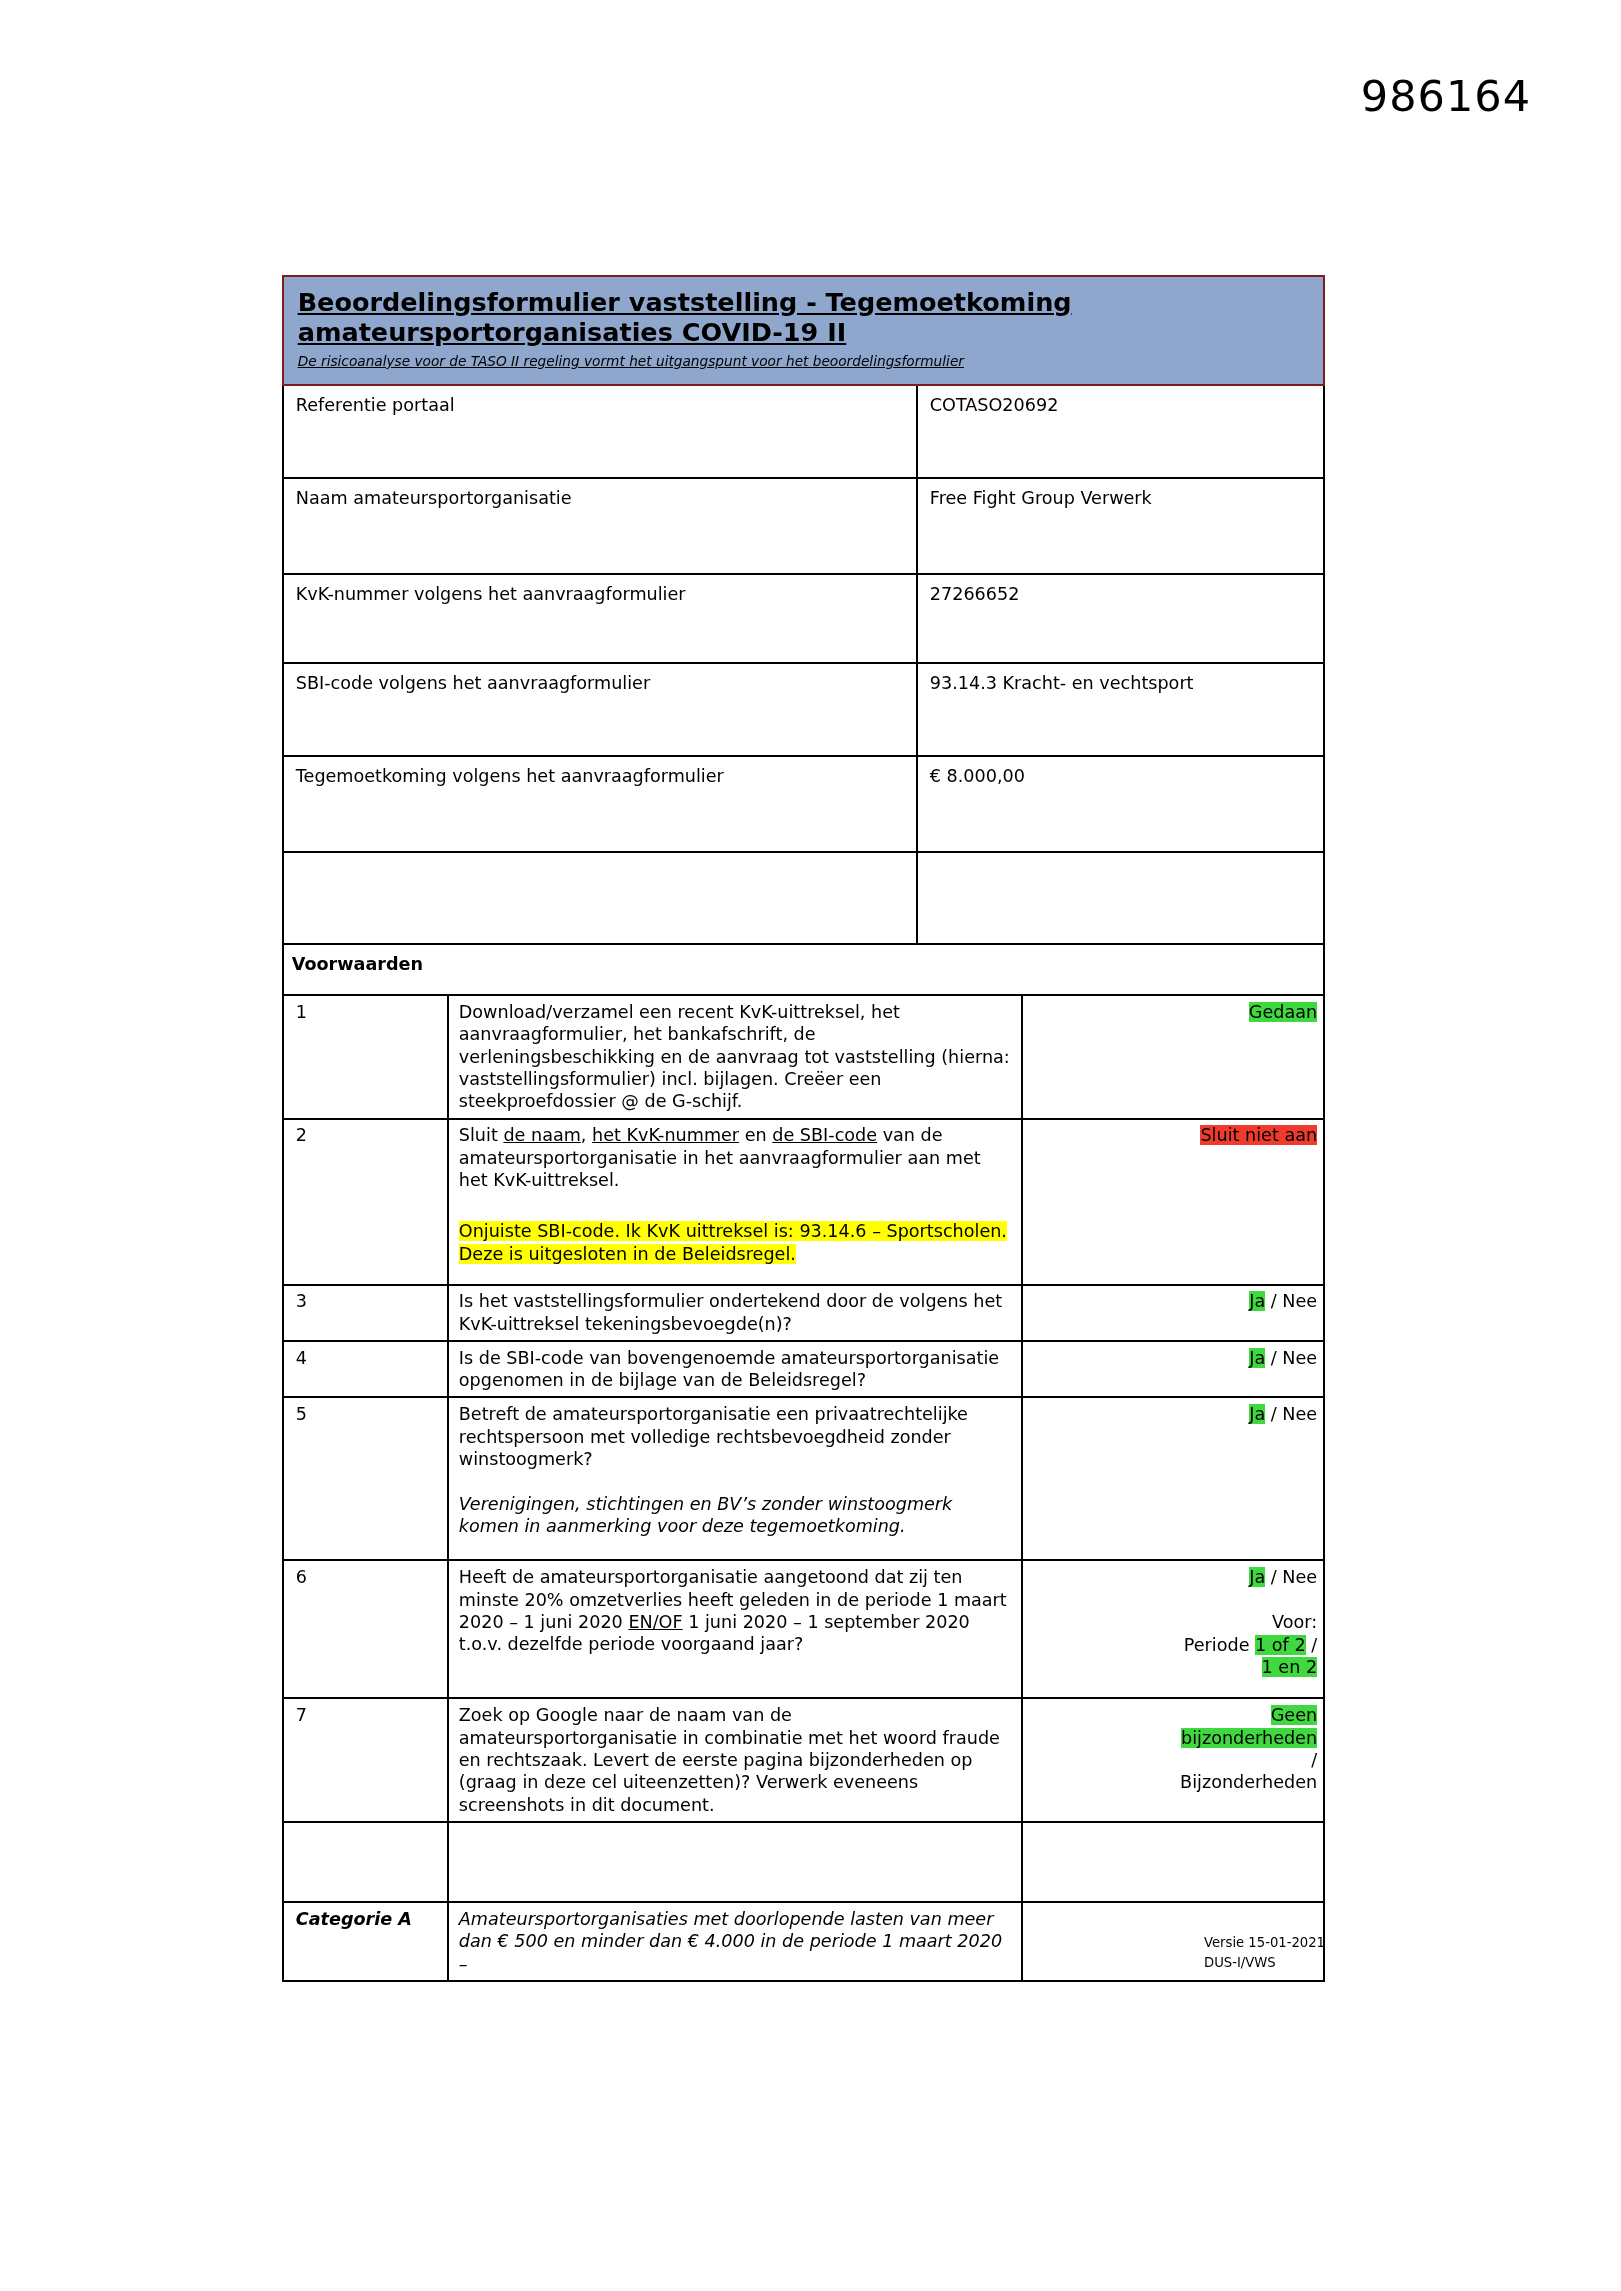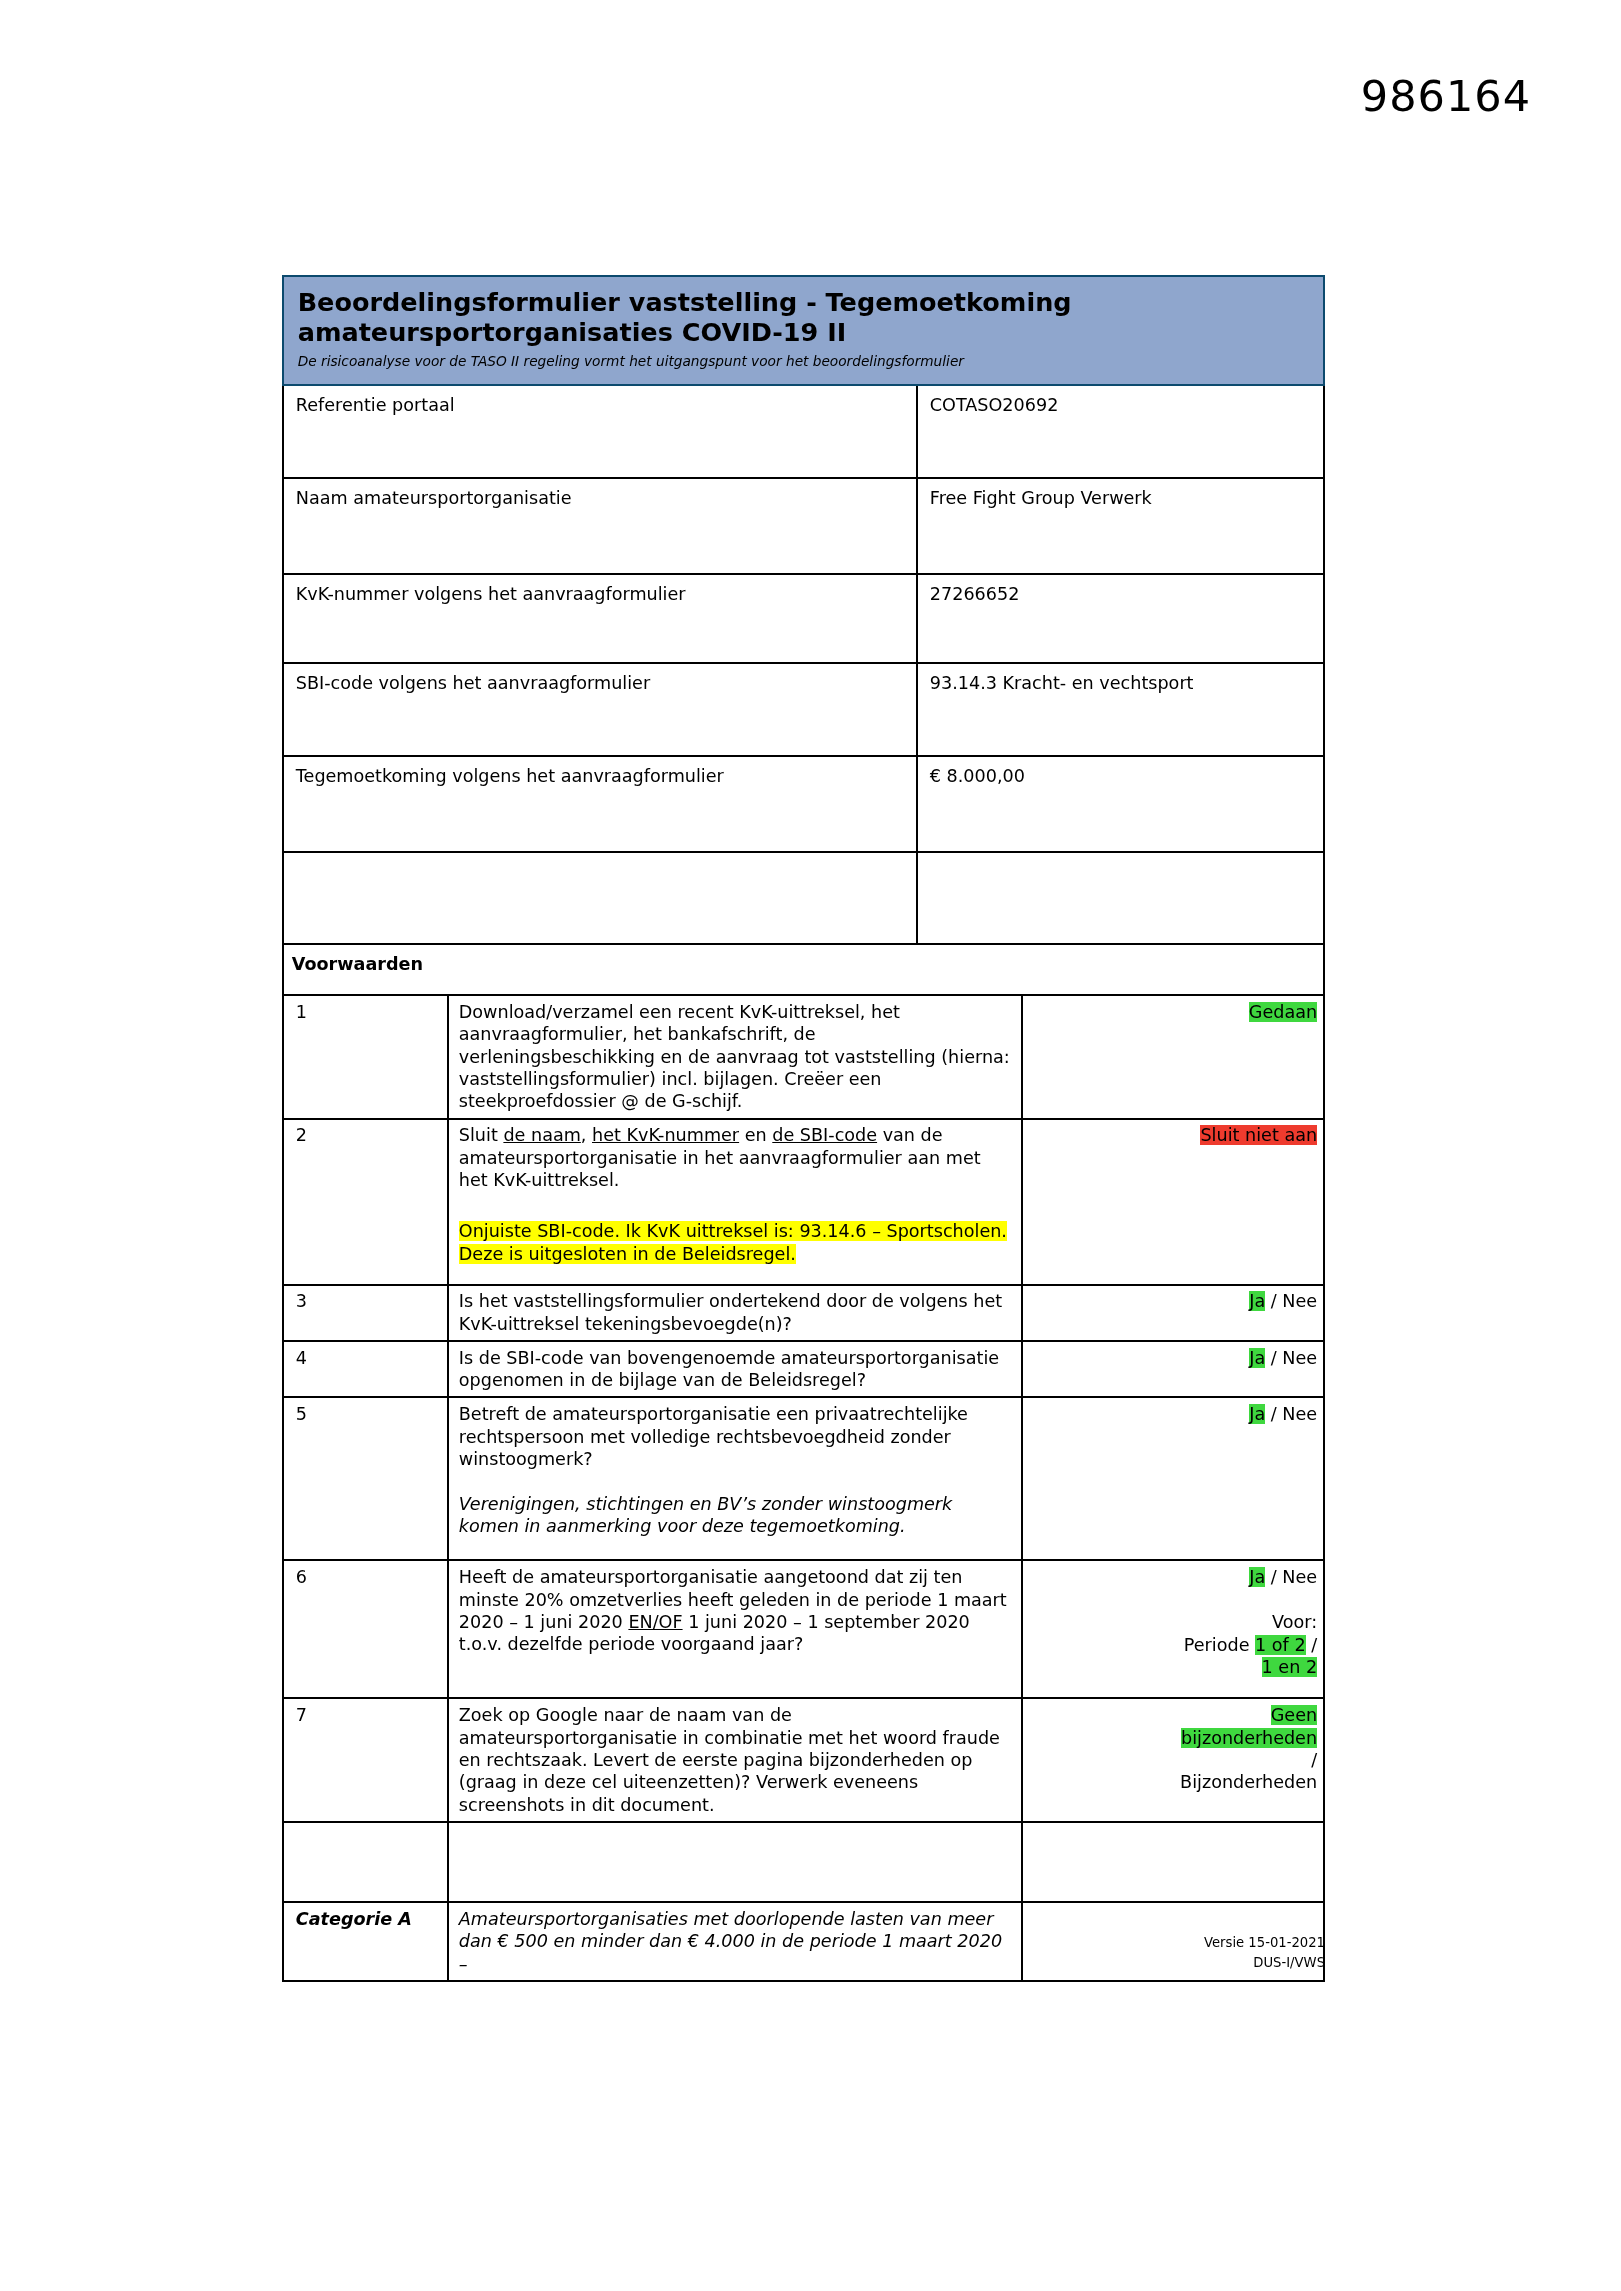--- a/index.html
+++ b/index.html
@@ -22,24 +22,25 @@
     letter-spacing: 1px;
   }
   .doc {
     position: absolute;
     left: 282px;
     top: 275px;
     width: 1043px;
   }
   .title-block {
     box-sizing: border-box;
-    border: 2px solid #0c4a6e;
+    border: 2px solid #7f1d1d;
     background: var(--header_blue);
     padding: 9.8px 13.7px 7.8px 13.7px;
     min-height: 111px;
+    text-decoration: underline;
   }
   .title { font-weight: bold; font-size: 25.5px; line-height: 1.2; }
   .subtitle { font-style: italic; font-size: 13.7px; margin-top: 4.9px; }
 
   .info-table { border: 2px solid #000; border-top: none; }
   .info-row { display: flex; border-bottom: 2px solid #000; }
   .info-row:last-child { border-bottom: none; }
   .cell-label {
     box-sizing: border-box;
     width: 634px;
@@ -85,21 +86,21 @@
   .hl-red { background: var(--red); }
   .hl-yellow { background: var(--yellow); }
   .u { text-decoration: underline; }
   .it { font-style: italic; }
   .bold-it { font-weight: bold; font-style: italic; }
 
   .footer {
     position: absolute;
     top: 1933px;
     right: 296px;
-    text-align: right;
+    text-align: left;
     font-size: 13.2px;
     line-height: 1.55;
   }
 </style>
 </head>
 <body>
 
 <div class="doc-number">986164</div>
 
 <div class="doc">

